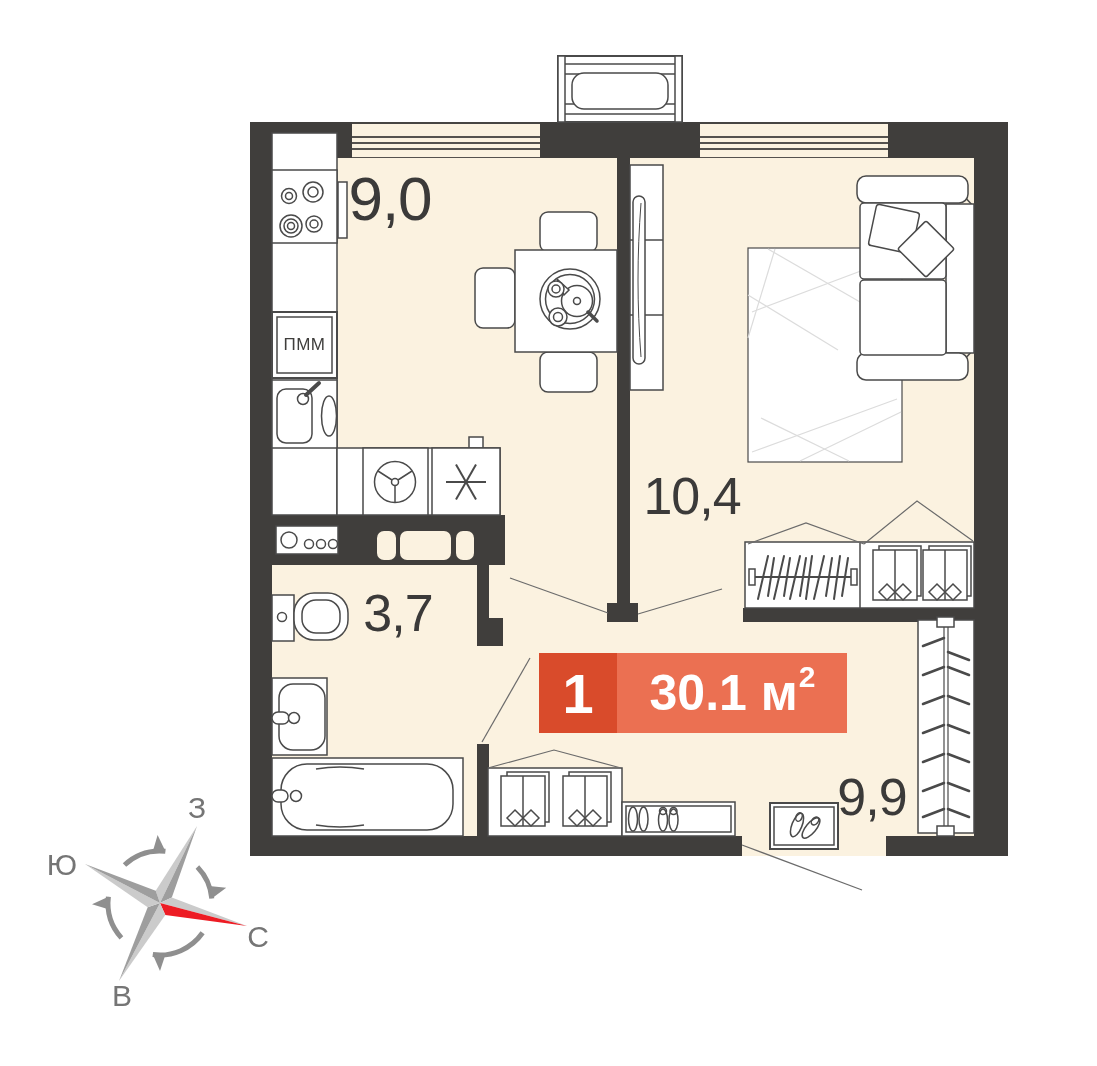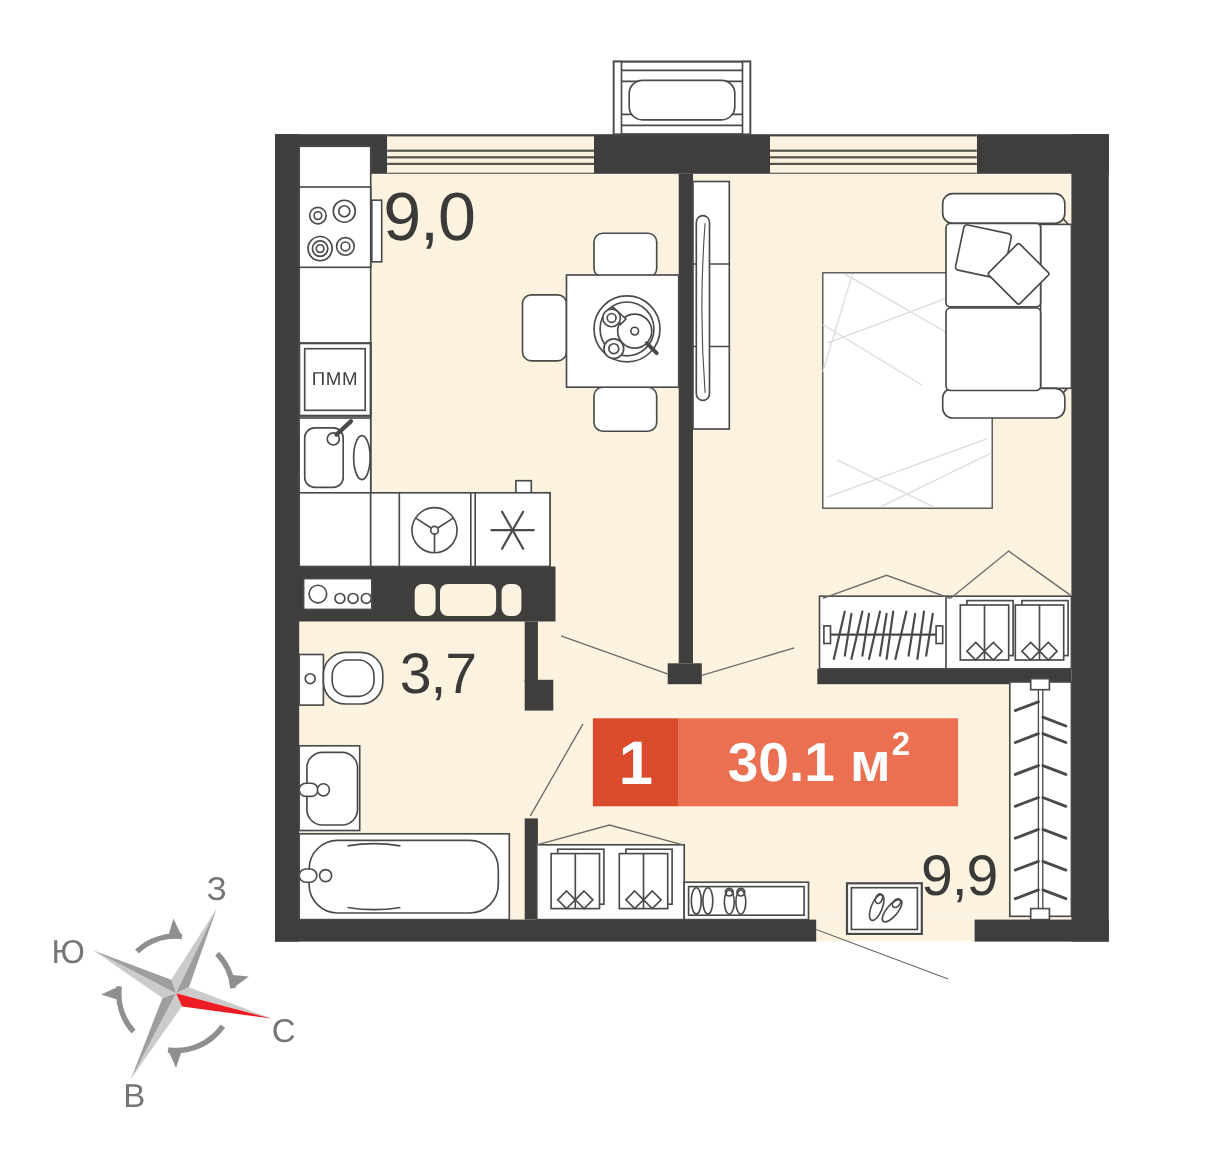--- a/index.html
+++ b/index.html
@@ -14,21 +14,21 @@
   .room-label{position:absolute;color:#3b3a39;font-weight:500;transform:translate(-50%,-50%);
               letter-spacing:-1px;white-space:nowrap;}
   .lbl-kitchen{font-size:62px;}
   .lbl-living,.lbl-bath,.lbl-hall{font-size:52px;}
   .pmm-label{position:absolute;left:272px;top:312px;width:65px;height:66px;display:flex;
              align-items:center;justify-content:center;font-size:17px;font-weight:500;
              color:#3f3e3c;letter-spacing:.5px;}
   .badge{position:absolute;left:539px;top:653px;display:flex;color:#fff;font-weight:700;}
   .badge-left{width:78px;height:80px;background:#d94b2b;display:flex;align-items:center;
               justify-content:center;font-size:56px;}
-  .badge-right{width:254px;height:80px;background:#eb7052;display:flex;align-items:center;
+  .badge-right{width:230px;height:80px;background:#eb7052;display:flex;align-items:center;
                justify-content:center;font-size:50px;letter-spacing:0;}
   .badge-right sup{font-size:30px;line-height:0;position:relative;top:-16px;left:1px;font-weight:700;}
 </style>
 </head>
 <body>
 
 <div id="stage">
 
   <div class="floor" style="left:272px;top:158px;width:702px;height:678px;"></div>
   <div class="floor" style="left:742px;top:836px;width:144px;height:20px;"></div>
@@ -338,20 +338,21 @@
       <g fill="#757575" font-size="30" text-anchor="middle" font-family="Liberation Sans, sans-serif">
         <text x="197" y="818">З</text>
         <text x="62" y="875">Ю</text>
         <text x="258" y="947">С</text>
         <text x="122" y="1006">В</text>
       </g>
     </g>
   </svg>
 
   <div class="room-label lbl-kitchen" style="left:390px;top:198px;">9,0</div>
+  <div class="room-label lbl-living" style="left:692px;top:496px;">10,4</div>
   <div class="room-label lbl-bath" style="left:398px;top:613px;">3,7</div>
   <div class="room-label lbl-hall" style="left:872px;top:797px;">9,9</div>
   <div class="pmm-label">ПММ</div>
 
   <div class="badge">
     <div class="badge-left">1</div>
     <div class="badge-right">
         <span>30.1 м</span>
         <sup>2</sup>
       </div>

